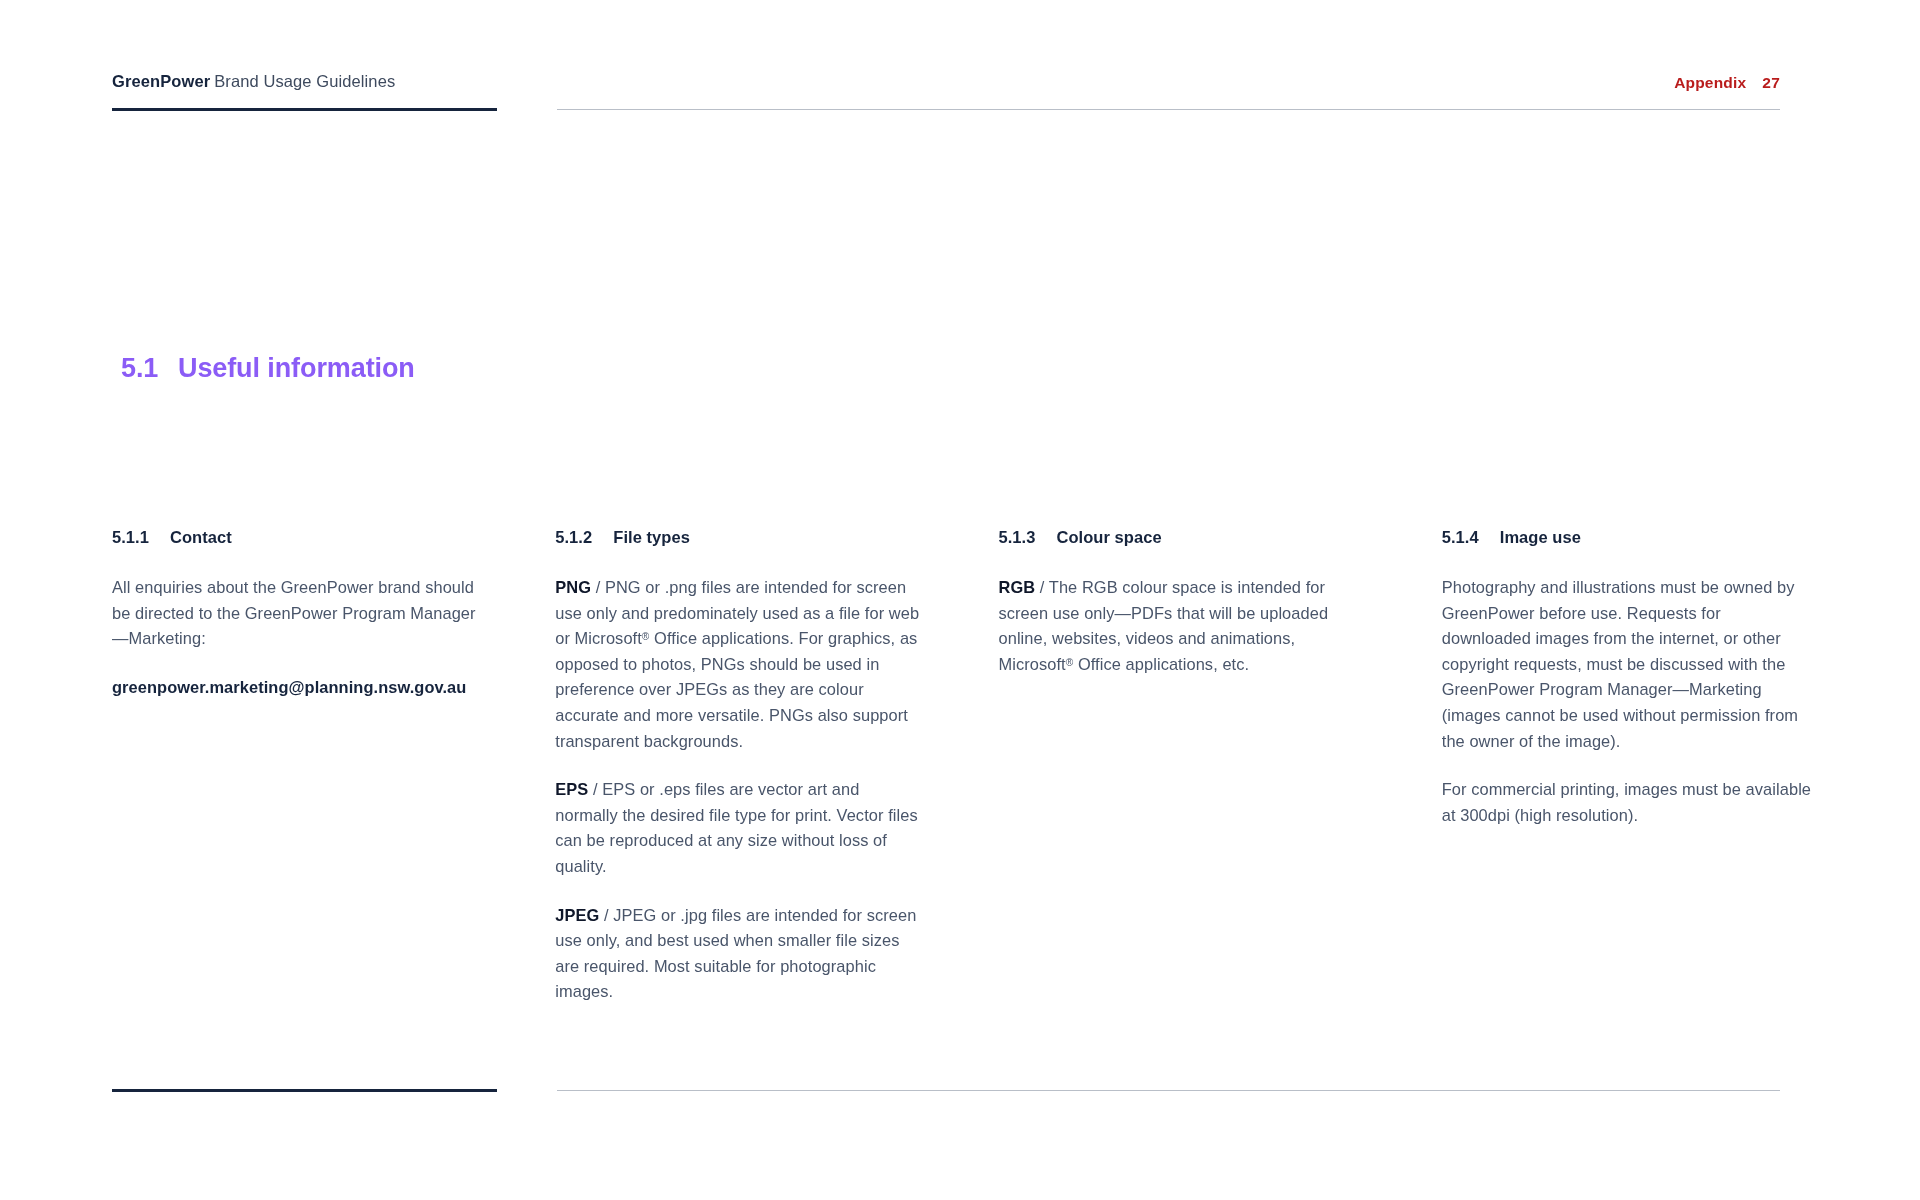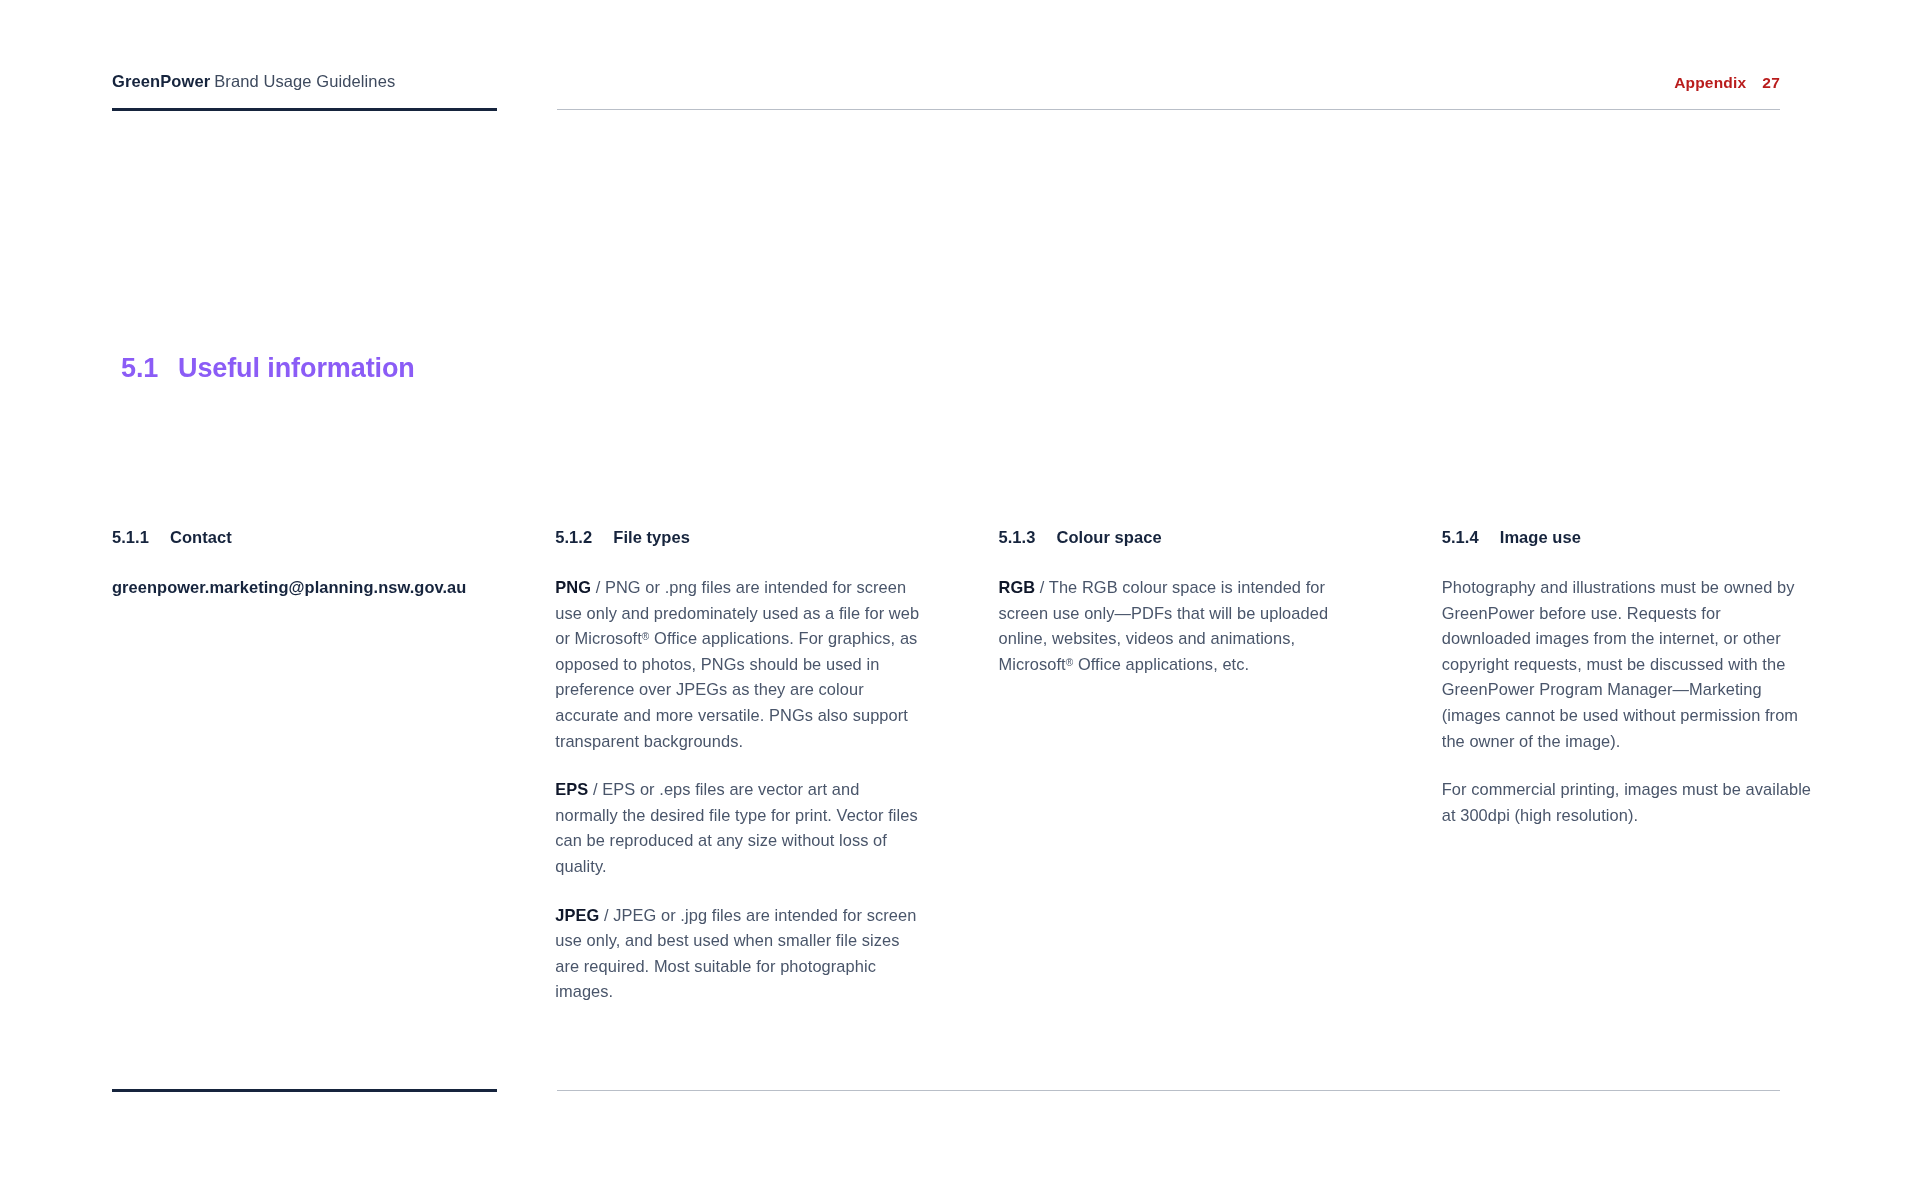--- a/index.html
+++ b/index.html
@@ -189,20 +189,21 @@
   <div class="section-heading">
     <span class="sec-num">5.1</span><span>Useful information</span>
   </div>
 
   <div class="columns">
 
     <div class="col">
       <div class="col-heading">
         <span class="sub-num">5.1.1</span><span>Contact</span>
       </div>
+      <p class="para">All enquiries about the GreenPower brand should be directed to the GreenPower Program Manager—Marketing:</p>
       <p class="email">greenpower.marketing@planning.nsw.gov.au</p>
     </div>
 
     <div class="col">
       <div class="col-heading">
         <span class="sub-num">5.1.2</span><span>File types</span>
       </div>
       <p class="para"><span class="lead">PNG</span><span> / PNG or .png files are intended for screen use only and predominately used as a file for web or Microsoft</span><sup>®</sup><span> Office applications. For graphics, as opposed to photos, PNGs should be used in preference over JPEGs as they are colour accurate and more versatile. PNGs also support transparent backgrounds.</span></p>
       <p class="para"><span class="lead">EPS</span><span> / EPS or .eps files are vector art and normally the desired file type for print. Vector files can be reproduced at any size without loss of quality.</span></p>
       <p class="para"><span class="lead">JPEG</span><span> / JPEG or .jpg files are intended for screen use only, and best used when smaller file sizes are required. Most suitable for photographic images.</span></p>

